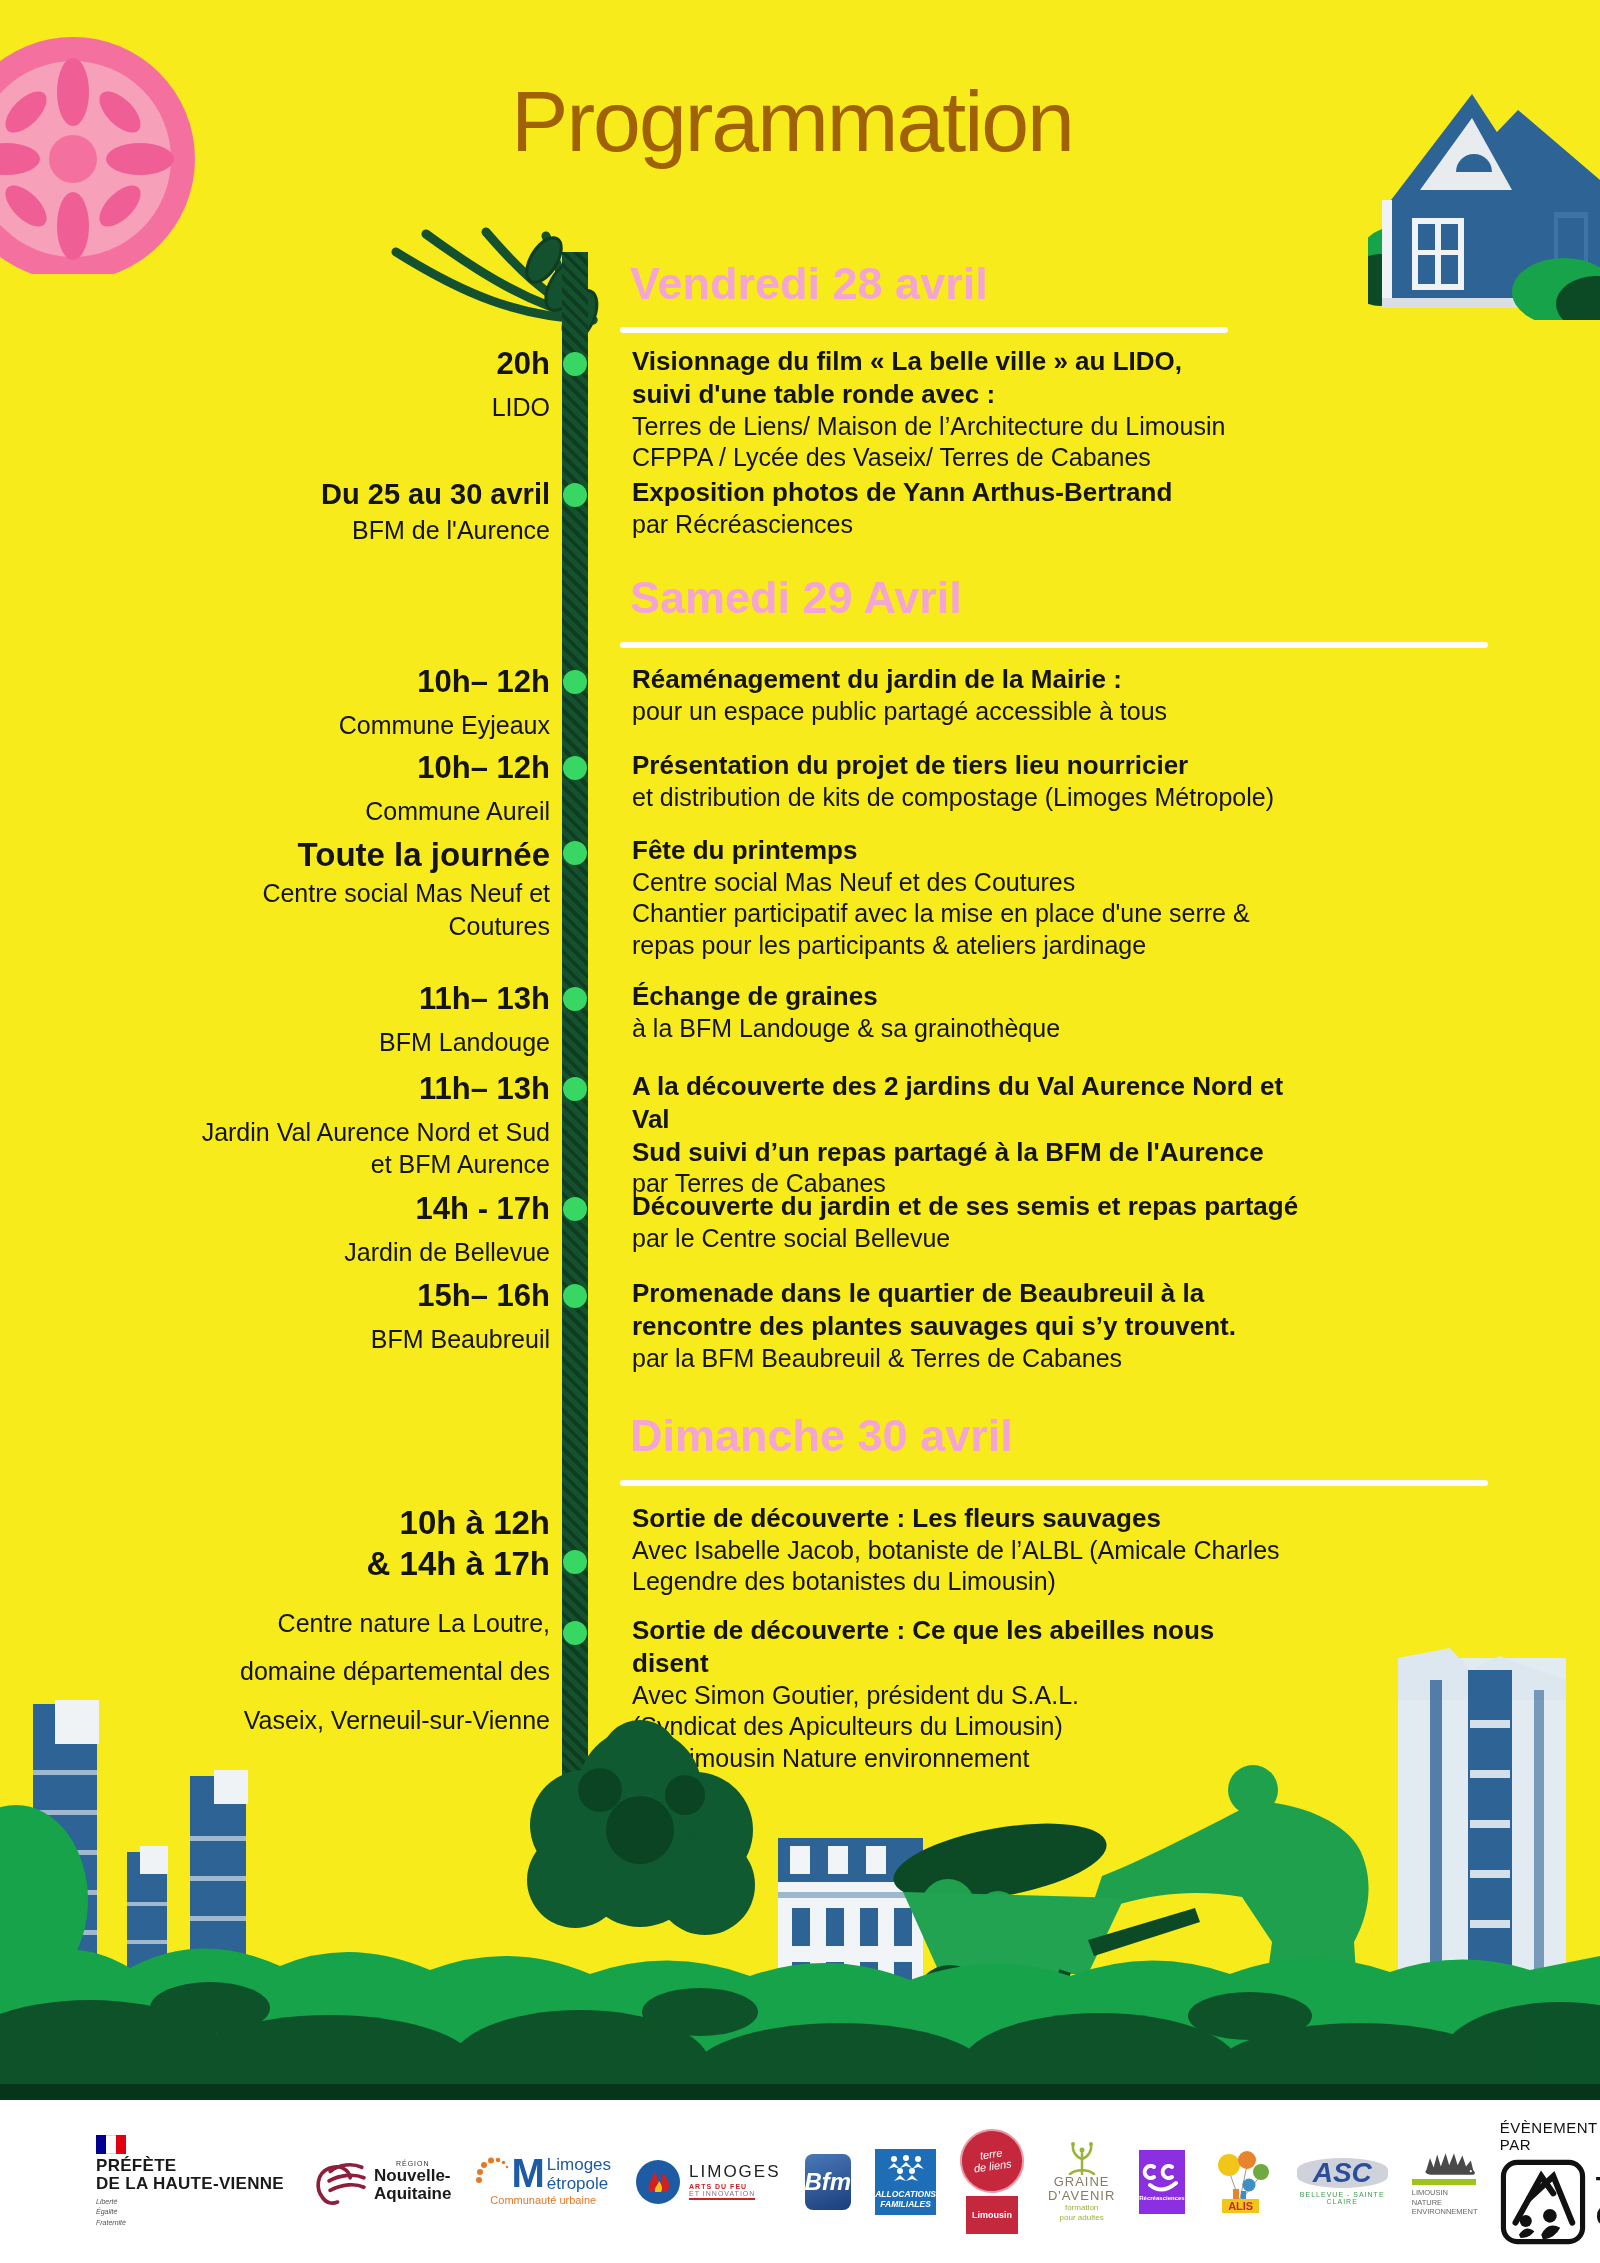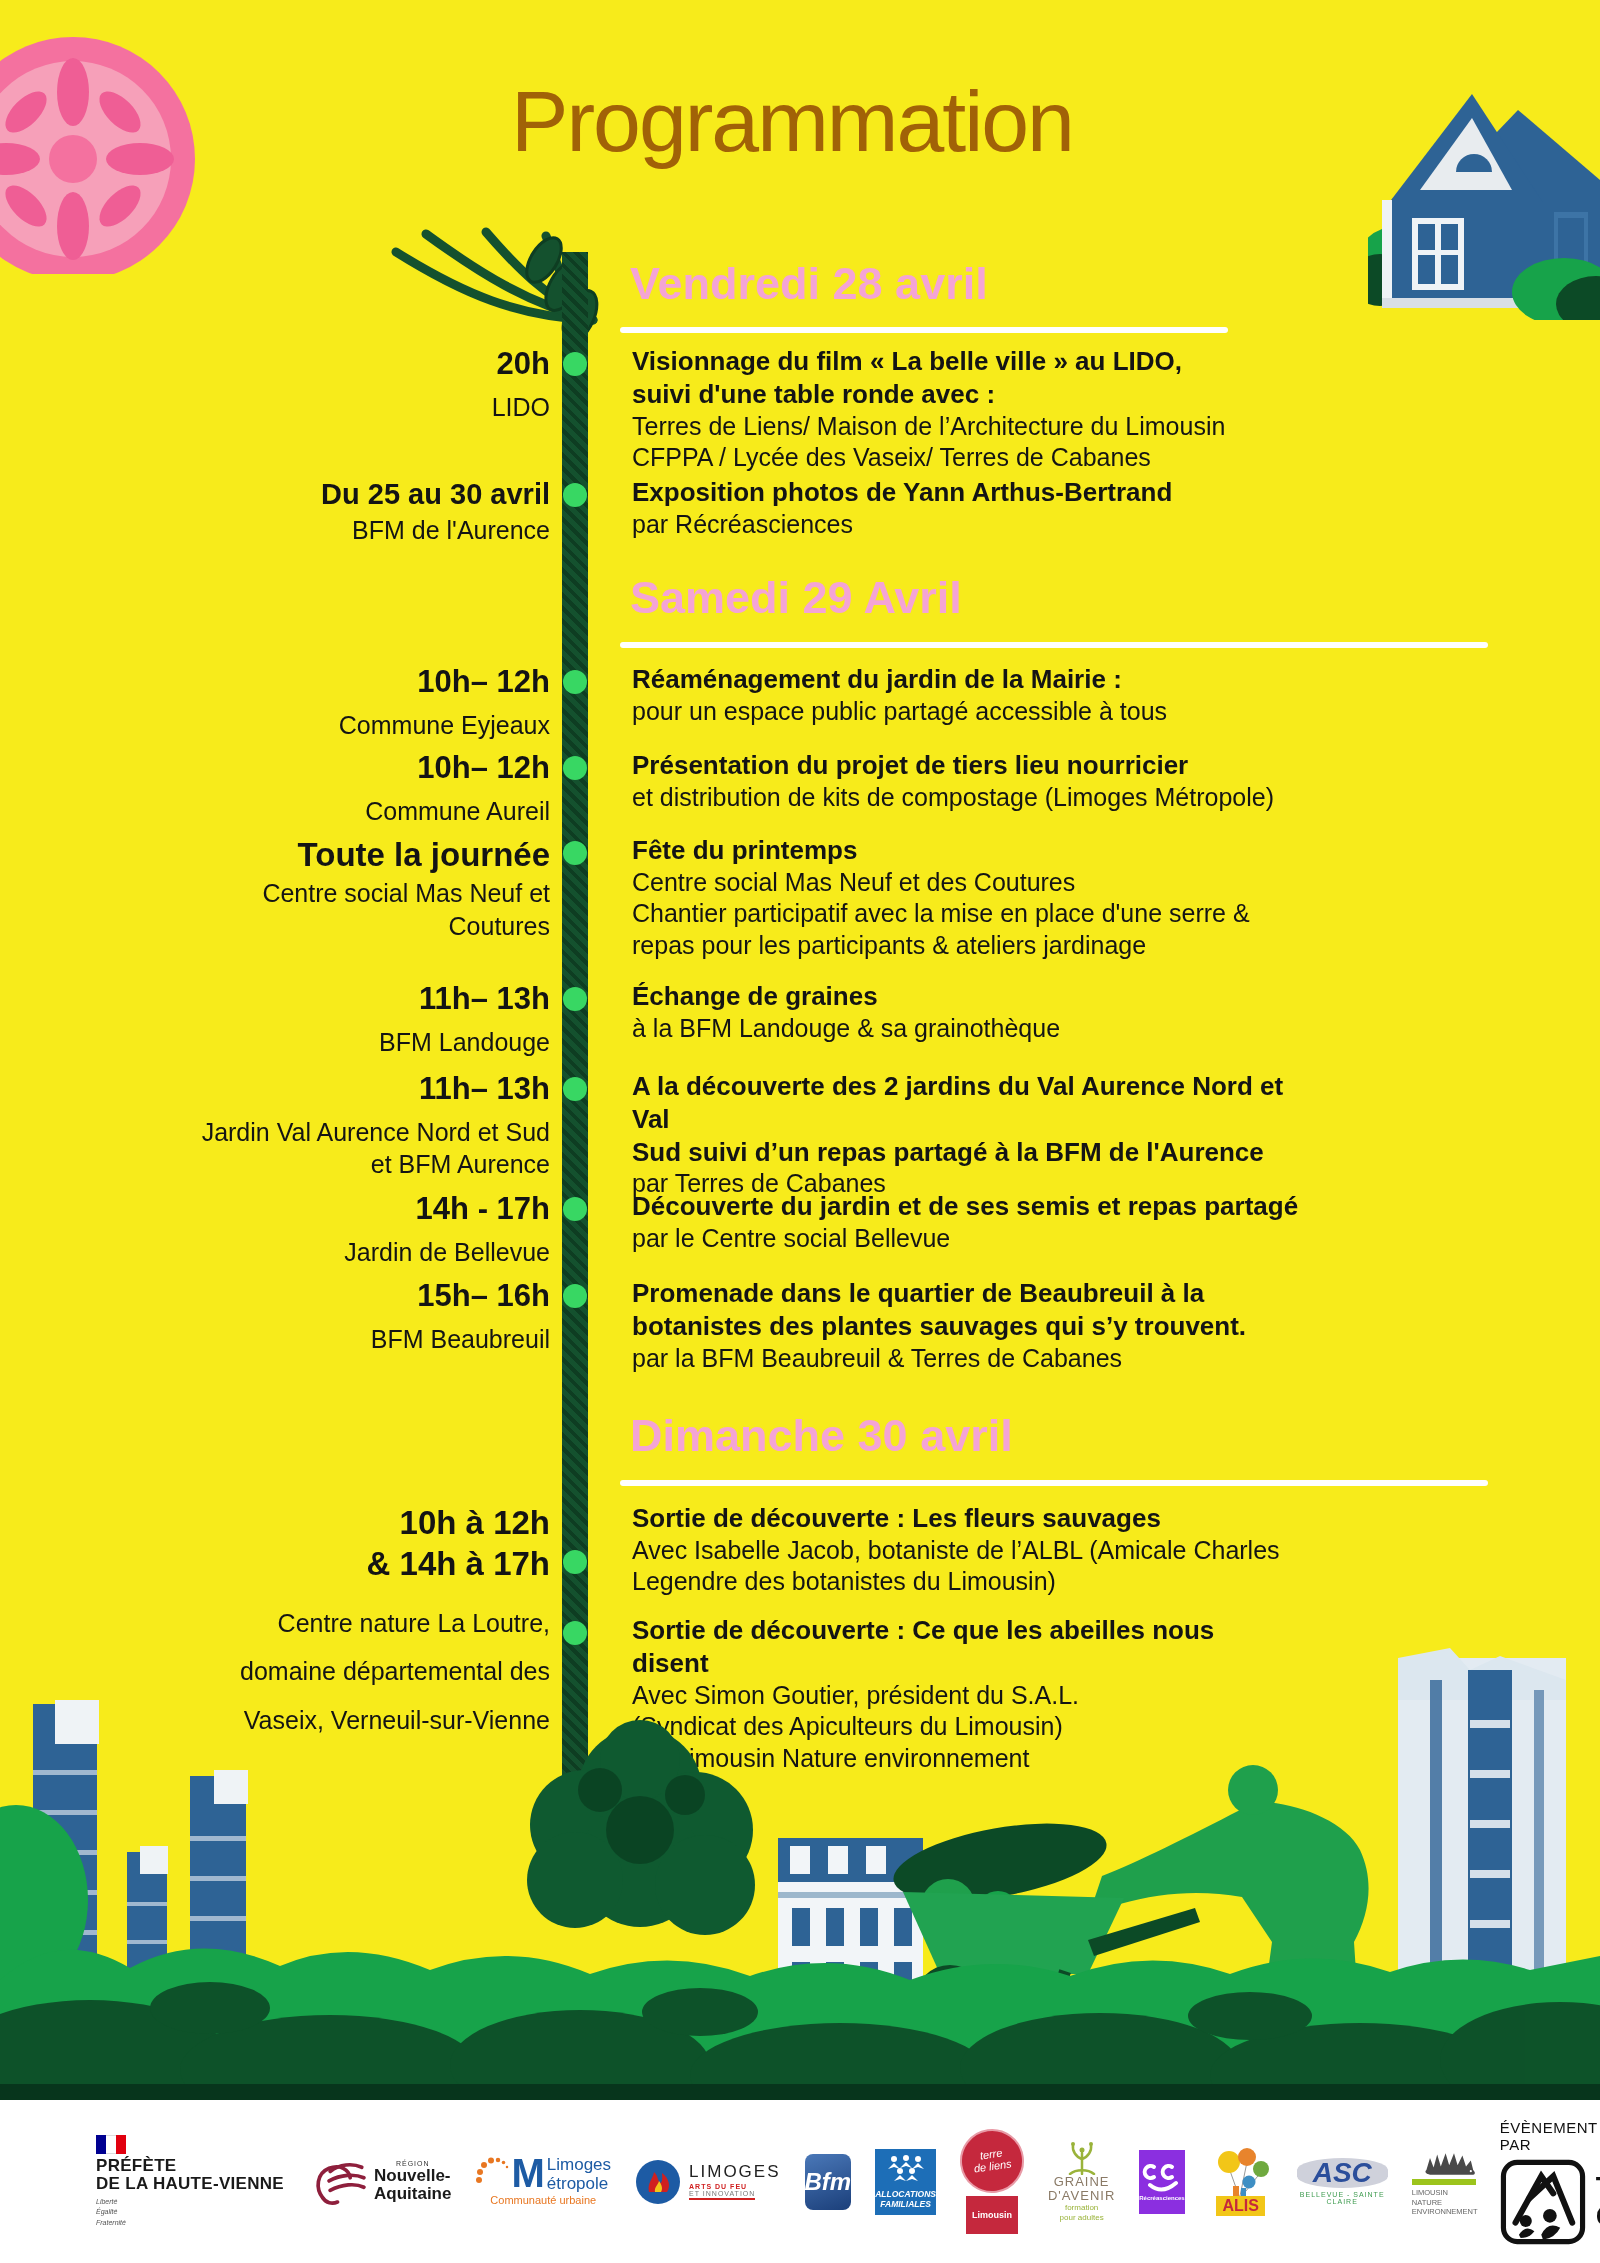--- a/index.html
+++ b/index.html
@@ -84,21 +84,21 @@
   .tdl-badge{background:#C5283D; color:#fff; font-size:9px; font-weight:700; padding:14px 6px;}
   .graine{display:flex; flex-direction:column; align-items:center;}
   .graine-name{font-size:13px; color:#8a7a66; letter-spacing:1px; line-height:1.1; text-align:center;}
   .graine-sub{font-size:8px; color:#9ab33a; text-align:center; line-height:1.2;}
   .recrea{
     width:64px; height:64px; background:#8B2FE0; color:#fff;
     display:flex; flex-direction:column; align-items:center; justify-content:center; gap:2px;
   }
   .recrea-name{font-size:6px; font-weight:700;}
   .alis{display:flex; flex-direction:column; align-items:center;}
-  .alis-name{font-size:16px; font-weight:800; color:#C5283D; background:#F2C618; padding:1px 6px; margin-top:-4px;}
+  .alis-name{font-size:11px; font-weight:800; color:#C5283D; background:#F2C618; padding:1px 6px; margin-top:-4px;}
   .asc{display:flex; flex-direction:column; align-items:center;text-align:center;}
   .asc-name{
     font-size:28px; font-weight:700; font-style:italic; color:#2B4E9B;
     background:#cfd1db; border-radius:50%/38%; padding:0 16px; line-height:1.1;
   }
   .asc-sub{font-size:7px; color:#3E9B4F; letter-spacing:1px; margin-top:3px;}
   .lne{display:flex; flex-direction:column; align-items:flex-end;}
   .lne-bar{width:64px; height:6px; background:#9CC41C; margin:3px 0;}
   .lne-name{font-size:7.5px; color:#666; line-height:1.3; text-align:left; width:64px;}
   .tdc-block{margin-left:auto; display:flex; flex-direction:column; align-items:center; gap:6px; padding-right:10px;}
@@ -276,21 +276,21 @@
   </div>
 
   <div class="event" style="top:1277px;">
     <div class="times">
       <div class="time">15h– 16h</div>
       <div class="place">BFM Beaubreuil</div>
     </div>
     <div class="bullet"></div>
     <div class="lines">
       <div class="line bold">Promenade dans le quartier de Beaubreuil à la</div>
-      <div class="line bold">botanistes des plantes sauvages qui s’y trouvent.</div>
+      <div class="line bold">rencontre des plantes sauvages qui s’y trouvent.</div>
       <div class="line">par la BFM Beaubreuil &amp; Terres de Cabanes</div>
     </div>
   </div>
 
   <div class="sec-title" style="top:1410px;">Dimanche 30 avril</div>
   <div class="sec-line" style="top:1480px; width:868px;"></div>
 
   <div class="event" style="top:1502px;">
     <div class="times">
       <div class="time" style="font-size:33px;">10h à 12h</div>

